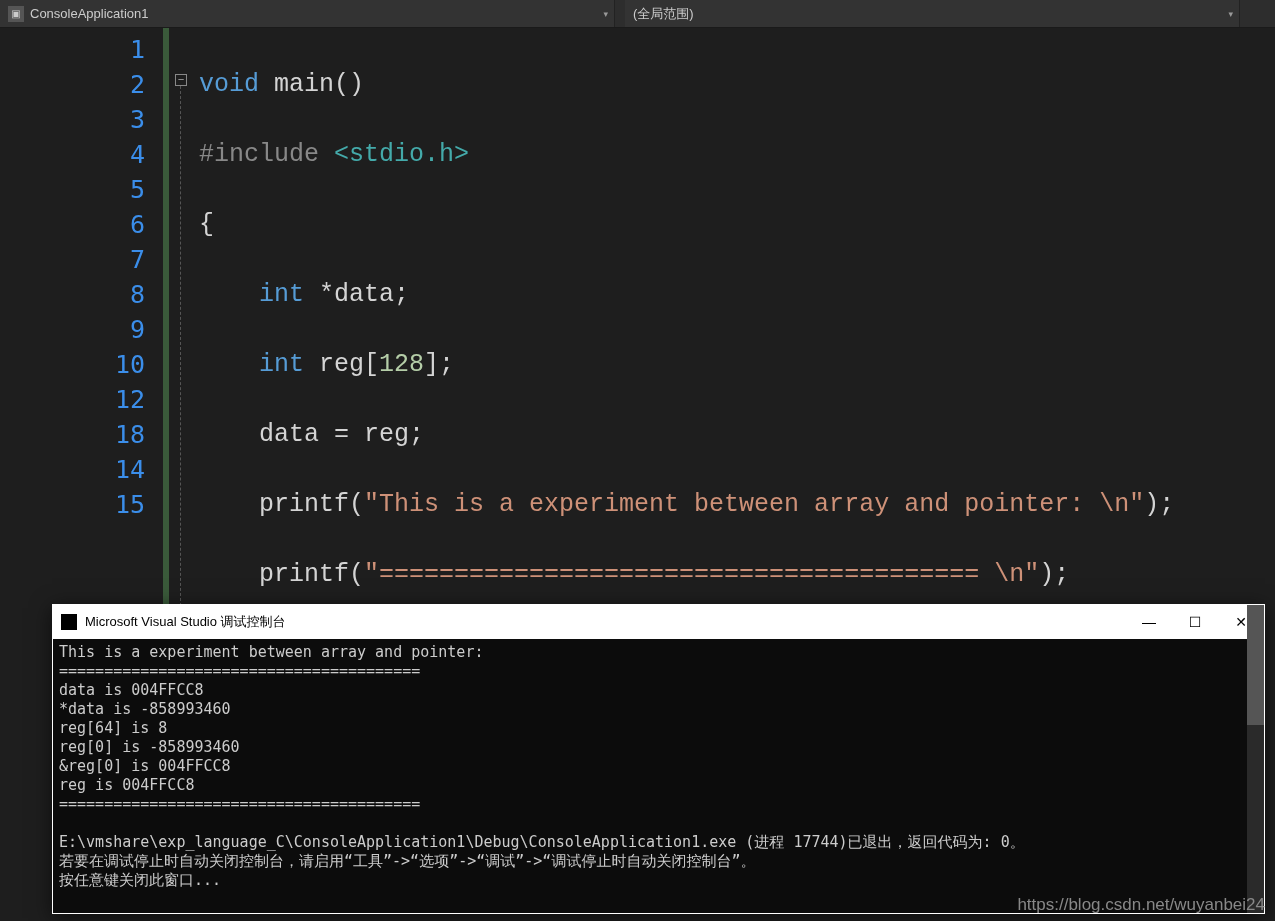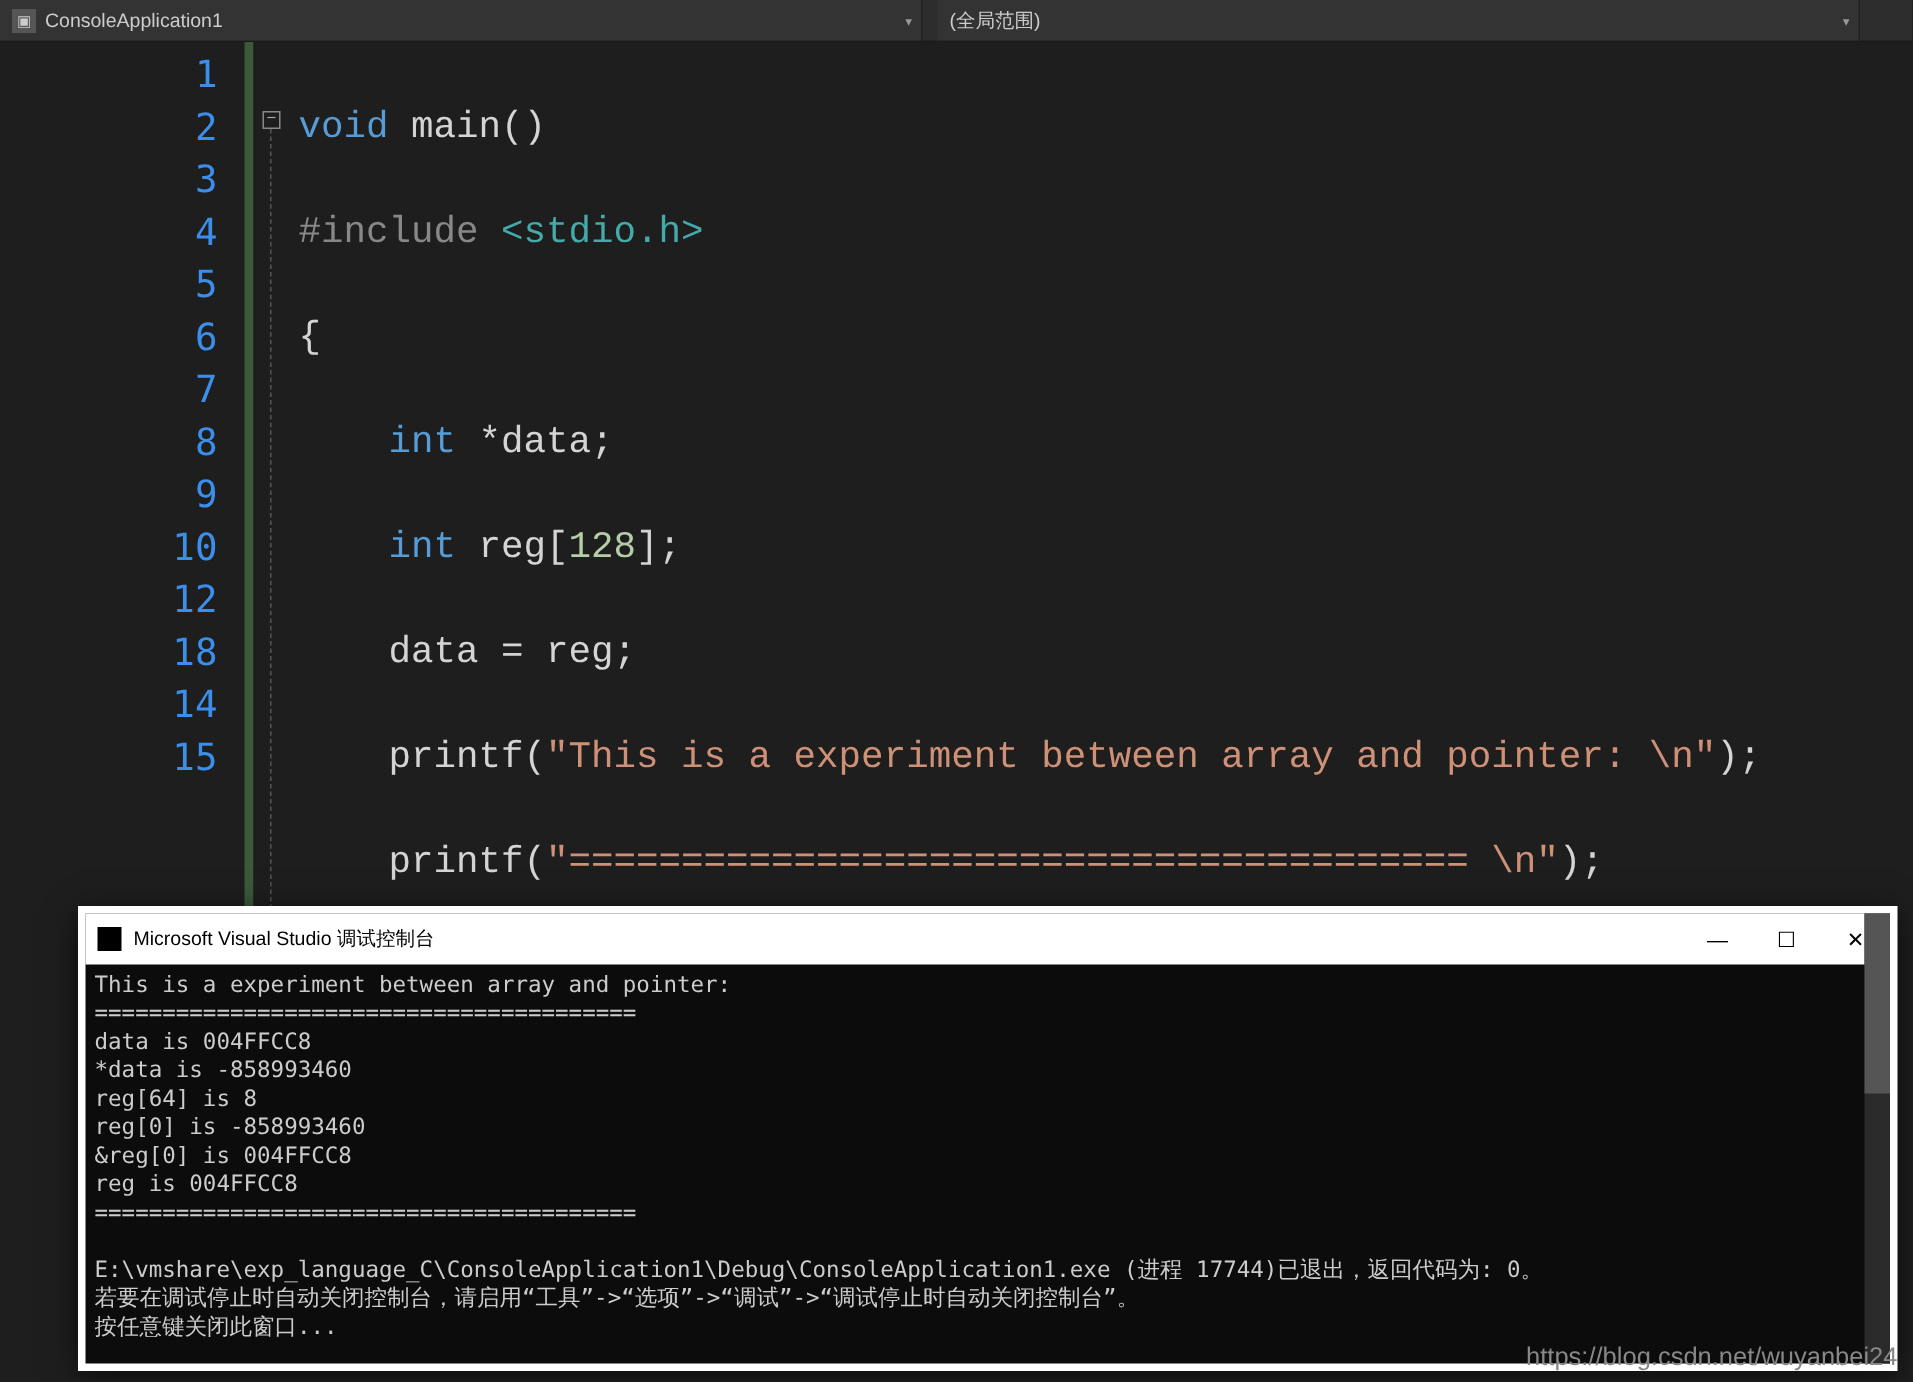--- a/index.html
+++ b/index.html
@@ -21,21 +21,21 @@
 .fold-line { position: absolute; top: 58px; left: 11px; width: 0; border-left: 1px dashed #555; height: 520px; }
 .code { flex: 1; font-size: 25px; line-height: 35px; padding-top: 4px; white-space: pre; font-family: Consolas, 'Courier New', monospace; }
 
 .kw-pp { color: #888; }
 .kw-inc { color: #4aa; }
 .kw { color: #569cd6; }
 .num { color: #b5cea8; }
 .str { color: #ce9178; }
 .ident { color: #d4d4d4; }
 
-.console-window { position: absolute; top: 604px; left: 52px; width: 1213px; height: 310px; background: #0c0c0c; border: 5px solid #ffffff; box-shadow: 0 4px 20px rgba(0,0,0,0.6); }
+.console-window { position: absolute; top: 604px; left: 52px; width: 1213px; height: 310px; background: #0c0c0c; border: 1px solid #ffffff; box-shadow: 0 4px 20px rgba(0,0,0,0.6); }
 .console-titlebar { height: 34px; background: #fff; display: flex; align-items: center; padding-left: 8px; font-family: 'Microsoft YaHei', 'Segoe UI', sans-serif; font-size: 13px; color: #000; }
 .console-titlebar .winicon { width: 16px; height: 16px; background: #000; margin-right: 8px; display: inline-flex; align-items: center; justify-content: center; font-size: 10px; }
 .console-titlebar .spacer { flex: 1; }
 .console-titlebar .winbtn { width: 46px; height: 34px; display: flex; align-items: center; justify-content: center; color: #000; font-size: 14px; cursor: pointer; }
 .console-body { padding: 4px 6px; font-family: 'NSimSun', Consolas, monospace; font-size: 15px; line-height: 19px; color: #ccc; white-space: pre-wrap; height: 272px; overflow: hidden; position: relative; }
 .console-scroll { position: absolute; right: 0; top: 0; width: 17px; height: 100%; background: #2a2a2a; }
 .console-scroll-thumb { position: absolute; top: 0; width: 17px; height: 120px; background: #555; }
 
 .watermark { position: absolute; bottom: 6px; right: 10px; color: #888; font-family: 'Segoe UI', sans-serif; font-size: 17px; }
 </style>

